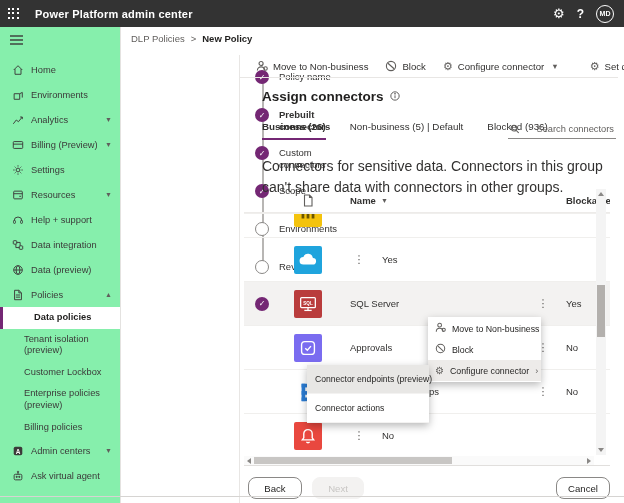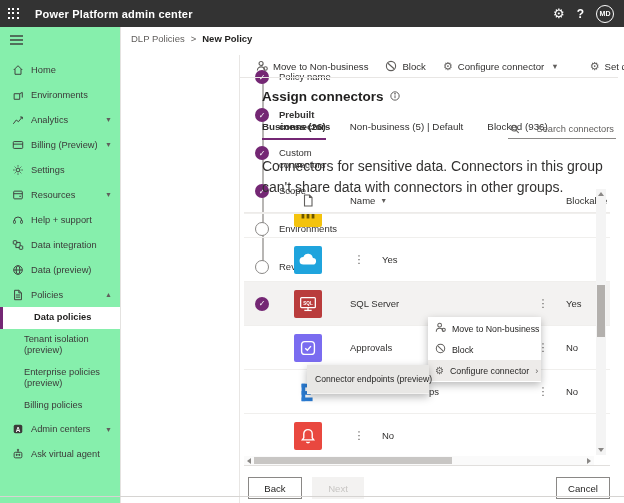--- a/index.html
+++ b/index.html
@@ -68,21 +68,21 @@
   .desc { position:absolute; left:22px; top:101px; width:348px; font-size:14px; line-height:1.5; color:#323130; }
 
   
   .tbl { position:absolute; left:4px; top:133px; width:366px; height:278px; border-bottom:1px solid #e1dfdd; font-size:9.5px; }
   .tbl-head { position:relative; height:25px; display:flex; align-items:center; border-bottom:1px solid #edebe9; color:#323130; overflow:hidden; }
   .col-check { width:36px; flex:0 0 36px; display:flex; justify-content:center; }
   .col-icon { width:56px; flex:0 0 56px; display:flex; justify-content:center; }
   .col-name { flex:1; padding-left:14px; display:flex; align-items:center; gap:5px; white-space:nowrap; overflow:hidden; }
   .col-more { width:46px; flex:0 0 46px; text-align:center; color:#605e5c; }
   .col-block { width:44px; flex:0 0 44px; white-space:nowrap; overflow:hidden; }
-  .head-label { font-weight:normal; }
+  .head-label { font-weight:bold; }
   .sort-chev { font-size:7px; color:#605e5c; }
   .doc-ic svg { width:12px; height:13px; stroke:#605e5c; fill:none; stroke-width:1.1; }
 
   .row { height:44px; display:flex; align-items:center; border-top:1px solid #f0efed; cursor:pointer; }
   .row:first-of-type { border-top:none; }
   .row.selected { background:#f3f2f1; }
   .row.partial { height:24px; overflow:hidden; align-items:flex-start; }
   .row.partial .tile { margin-top:-15px; }
   .tile { width:28px; height:28px; border-radius:2px; display:flex; align-items:center; justify-content:center; }
   .tile svg { width:22px; height:22px; }
@@ -98,21 +98,21 @@
   .arr.up { border-bottom:4.5px solid #8a8886; }
   .arr.dn { border-top:4.5px solid #8a8886; margin-top:auto; }
   .hscroll { position:absolute; left:0; right:16px; bottom:0; height:9px; background:#fafafa; display:flex; align-items:center; cursor:pointer; }
   .hthumb { position:absolute; left:10px; width:198px; height:7px; background:#c8c6c4; }
   .harr { width:0; height:0; border-top:3.5px solid transparent; border-bottom:3.5px solid transparent; margin:0 3px; }
   .harr.lt { border-right:4.5px solid #8a8886; }
   .harr.rt { border-left:4.5px solid #8a8886; margin-left:auto; }
 
   
   .footer { position:absolute; left:0; right:0; bottom:0; height:37px; background:#fff; }
-  .btn { position:absolute; top:11px; height:22px; font-size:9.6px; font-family:"Liberation Sans",sans-serif; border-radius:0; cursor:pointer; display:flex; align-items:center; justify-content:center; }
+  .btn { position:absolute; top:11px; height:22px; font-size:9.6px; font-family:"Liberation Sans",sans-serif; border-radius:8px; cursor:pointer; display:flex; align-items:center; justify-content:center; }
   .btn-back { left:8px; width:54px; background:#fff; border:1px solid #8a8886; color:#201f1e; }
   .btn-next { left:72px; width:52px; background:#f3f2f1; border:1px solid #f3f2f1; color:#c8c6c4; cursor:default; }
   .btn-cancel { right:14px; width:54px; background:#fff; border:1px solid #8a8886; color:#201f1e; }
 
   .bottom-line { position:absolute; left:0; right:0; top:496px; height:1px; background:#d6d4d2; }
 
   
   .ctxmenu { position:absolute; left:428px; top:317px; width:113px; background:#fff; box-shadow:0 3px 8px rgba(0,0,0,.28); z-index:30; padding:1px 0; }
   .ctxmenu .mi { height:21px; display:flex; align-items:center; gap:6px; padding:0 7px; font-size:8.8px; color:#201f1e; white-space:nowrap; cursor:pointer; }
   .ctxmenu .mi.hov { background:#edebe9; }
@@ -258,20 +258,21 @@
               <path d="M3 1.5 h5 l3 3 V12.5 H3 z M8 1.5 V4.5 h3"></path>
               <line x1="4.5" y1="7" x2="9.5" y2="7"></line>
               <line x1="4.5" y1="9.5" x2="9.5" y2="9.5"></line>
             </svg>
           </span>
         <span class="nav-label">Policies</span>
         <span class="chev">▲</span>
       </div>
       <div class="nav-sub selected">Data policies</div>
       <div class="nav-sub">Tenant isolation (preview)</div>
+      <div class="nav-sub">Customer Lockbox</div>
       <div class="nav-sub">Enterprise policies (preview)</div>
       <div class="nav-sub">Billing policies</div>
       <div class="nav-item">
         <span class="nico">
             <svg viewBox="0 0 14 14">
               <rect x="2" y="2" width="10" height="10" rx="2" fill="#3b3a39" stroke="none"></rect>
               <text x="7" y="10" font-size="7.5" fill="#f6f6f5" text-anchor="middle" font-weight="bold" stroke="none">A</text>
             </svg>
           </span>
         <span class="nav-label">Admin centers</span>
@@ -544,16 +545,17 @@
     </div>
     <div class="mi hov">
       <span class="gear-glyph">⚙</span>
       <span>Configure connector</span>
       <span class="sub-arrow">›</span>
     </div>
   </div>
 
   <div class="submenu">
     <div class="smi hov">Connector endpoints (preview)</div>
+    <div class="smi">Connector actions</div>
   </div>
 
   <div class="bottom-line"></div>
 </div>
 
 </body></html>

